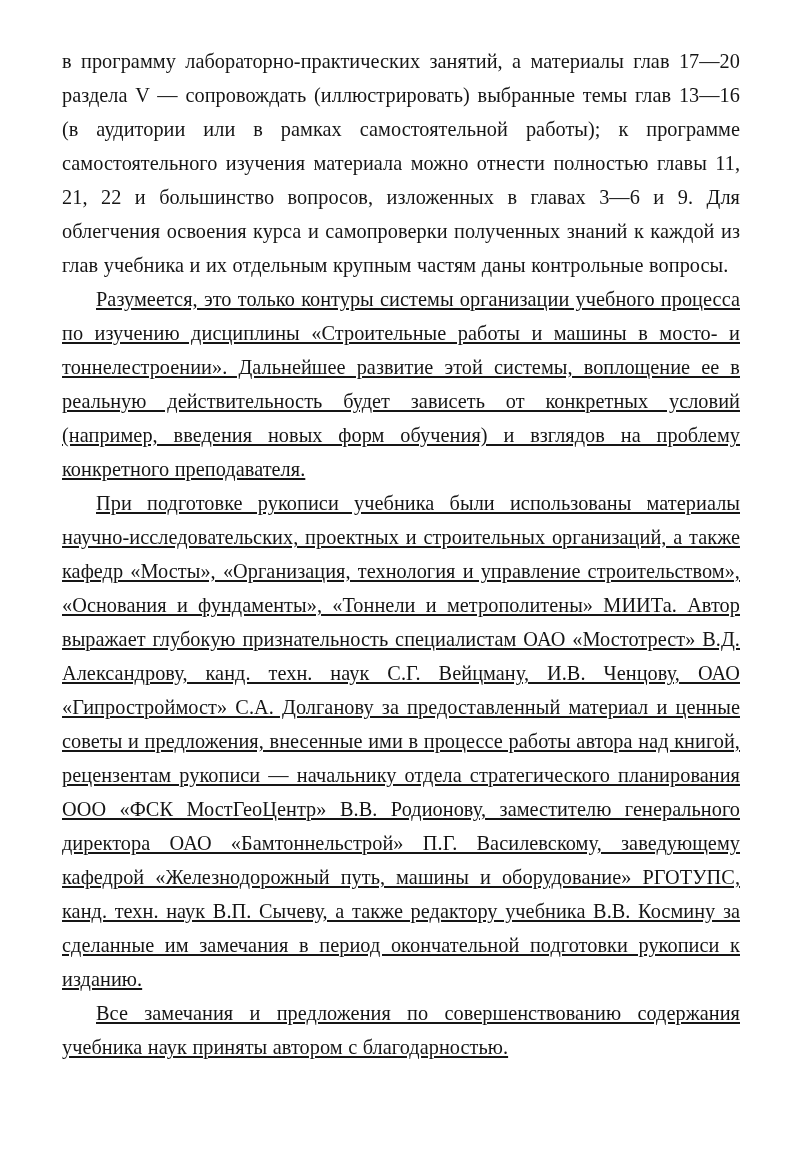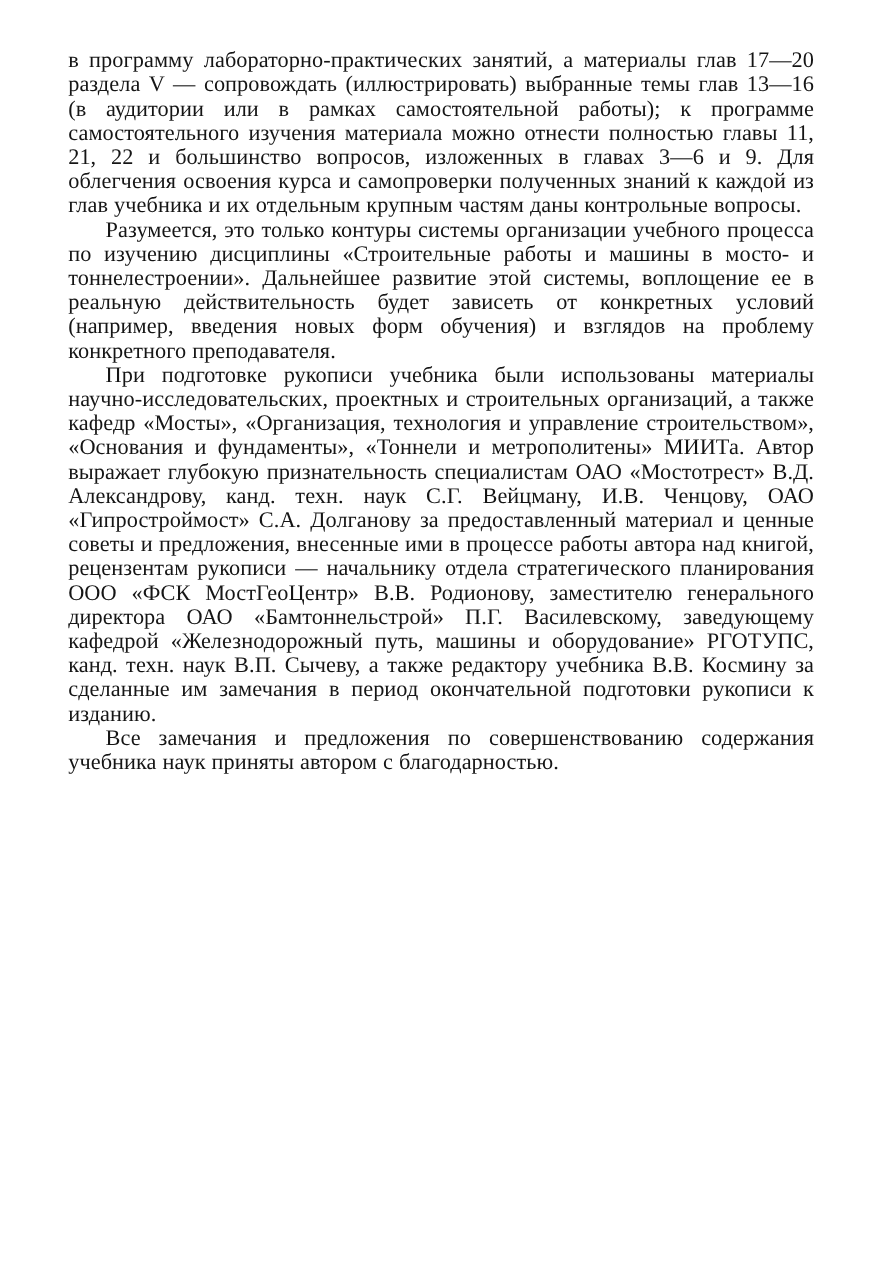--- a/index.html
+++ b/index.html
@@ -17,32 +17,33 @@
   .page {
     position: relative;
     width: 802px;
     height: 1151px;
     box-sizing: border-box;
     padding: 44px 62px 0 62px;
   }
   .text-block {
     width: 678px;
     font-size: 20.3px;
-    line-height: 22px;
+    line-height: 34px;
     text-align: justify;
     text-justify: inter-word;
     hyphens: manual;
     color: #151515;
   }
   .para {
     margin: 0;
     text-indent: 0;
   }
   .para + .para {
     margin-top: 0;
+    text-decoration: underline;
   }
   .para.indent {
     text-indent: 34px;
   }
   
   .text-block p {
     letter-spacing: 0.05px;
     word-spacing: 0.4px;
   }
 </style>

